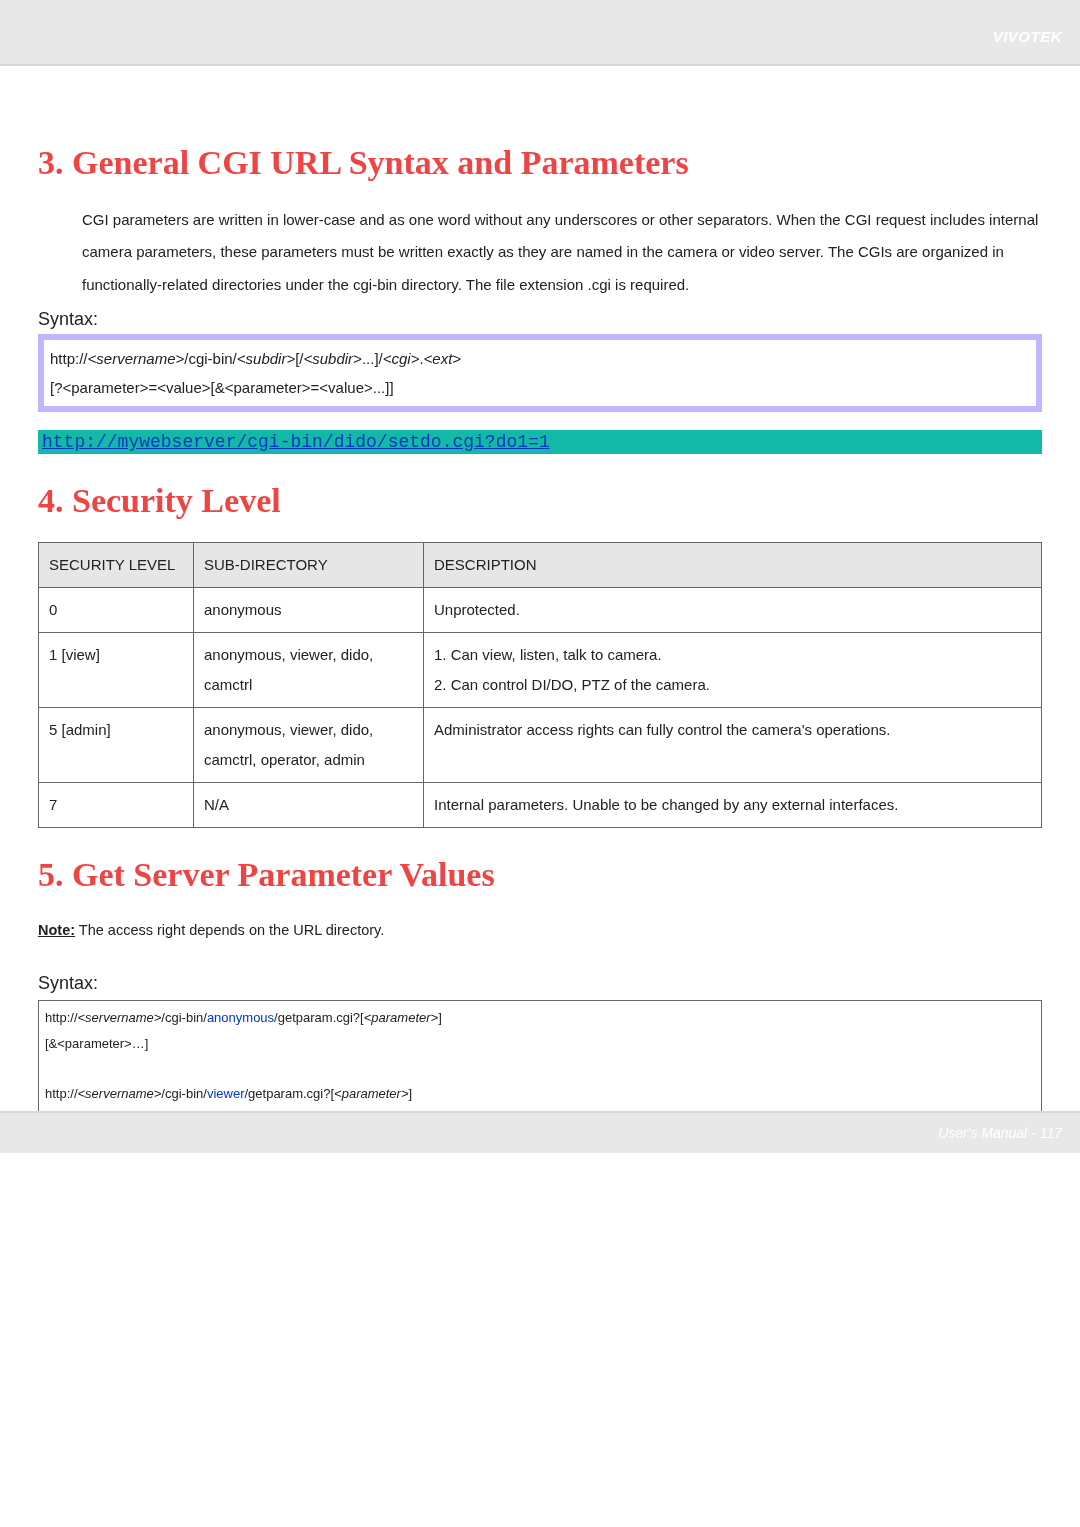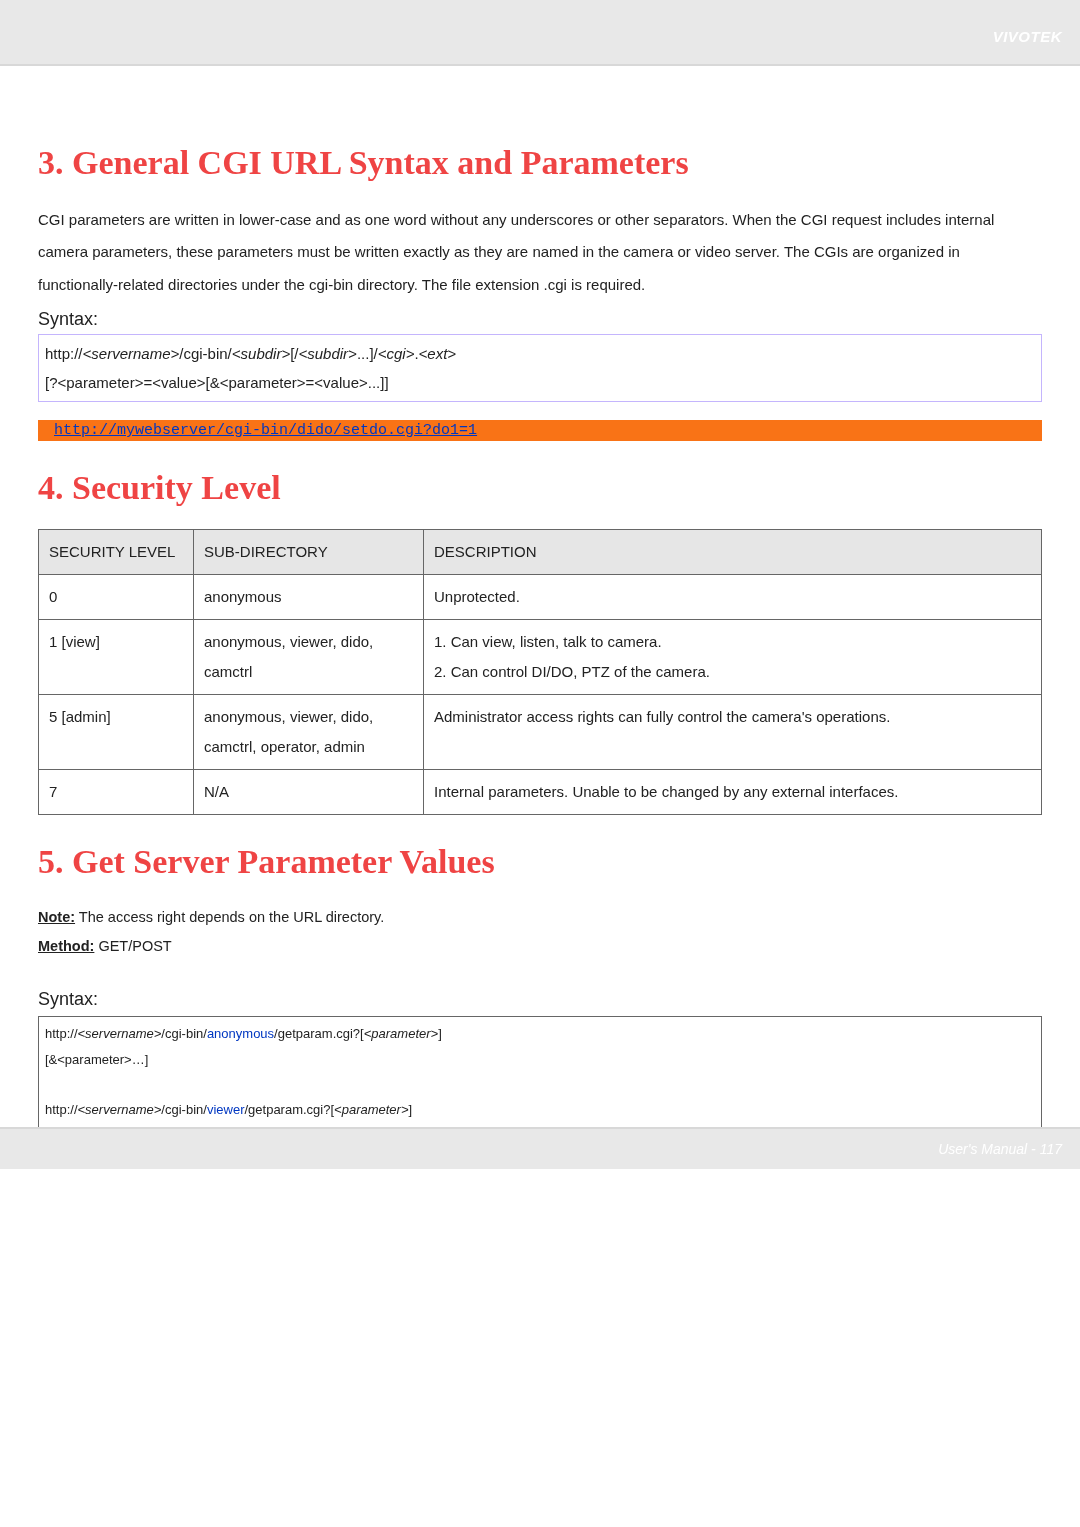--- a/index.html
+++ b/index.html
@@ -1,27 +1,27 @@
 <!DOCTYPE html>
 <html><head>
 <meta charset="utf-8">
 <style>
   * { box-sizing: border-box; margin: 0; padding: 0; }
   html, body { width: 1080px; background: #fff; font-family: Verdana, Geneva, sans-serif; color: #222; }
   .top-bar { height: 66px; background: #e8e8e8; border-bottom: 2px solid #d8d8d8; position: relative; }
   .brand { position: absolute; right: 18px; top: 28px; font-family: Verdana, Geneva, sans-serif; font-style: italic; font-weight: bold; color: #fff; font-size: 15px; letter-spacing: 0.5px; }
   .page { padding: 50px 38px 0 38px; }
   h2.section-title { font-family: "Times New Roman", Times, serif; font-weight: bold; font-size: 34px; margin: 28px 0 22px 0; color: #ef4444; }
-  p.body { font-size: 15px; line-height: 2.15; margin-bottom: 4px; }
+  p.body { font-size: 15px; line-height: 2.15; margin-bottom: 4px; margin-left: 44px; }
   .syntax-label { font-size: 18px; margin-top: 8px; margin-bottom: 4px; }
-  .code-box { border: 1px solid #c4b5fd; padding: 4px 6px; font-size: 15px; line-height: 1.95; margin-bottom: 18px; }
+  .code-box { border: 6px solid #c4b5fd; padding: 4px 6px; font-size: 15px; line-height: 1.95; margin-bottom: 18px; }
   .code-box .it { font-style: italic; }
   .example-line { font-size: 14.5px; margin-top: 14px; margin-bottom: 4px; }
   .example-line b { font-weight: bold; }
-  .example-url { background: #f97316; color: #0037c1; text-decoration: underline; font-family: "Courier New", monospace; font-size: 15px; padding: 2px 16px; display: block; }
+  .example-url { background: #14b8a6; color: #0037c1; text-decoration: underline; font-family: "Courier New", monospace; font-size: 18px; padding: 2px 4px; display: block; }
   table.sec { border-collapse: collapse; width: 100%; margin-top: 6px; margin-bottom: 18px; }
   table.sec th, table.sec td { border: 1px solid #666; padding: 7px 10px; font-size: 15px; text-align: left; vertical-align: top; line-height: 2.0; }
   table.sec th { background: #e6e6e6; font-weight: normal; }
   .col-a { width: 155px; }
   .col-b { width: 230px; }
   .note-block p { font-size: 14.5px; line-height: 2.0; }
   .note-block b { font-weight: bold; text-decoration: underline; }
   .syntax-box2 { border: 1px solid #666; border-bottom: none; padding: 4px 6px; font-size: 13px; line-height: 1.95; margin-top: 6px; }
   .syntax-box2 .it { font-style: italic; }
   .syntax-box2 .blue { color: #0037c1; }
@@ -80,21 +80,20 @@
         <td>7</td>
         <td>N/A</td>
         <td>Internal parameters. Unable to be changed by any external interfaces.</td>
       </tr>
     </tbody>
   </table>
 
   <h2 class="section-title">5. Get Server Parameter Values</h2>
   <div class="note-block">
     <p><b>Note:</b><span> The access right depends on the URL directory.</span></p>
-    <p><b>Method:</b><span> GET/POST</span></p>
   </div>
 
   <p class="syntax-label" style="margin-top:28px;">Syntax:</p>
   <div class="syntax-box2">
     <div>
       <span>http://</span><span class="it">&lt;servername&gt;</span><span>/cgi-bin/</span><span class="blue">anonymous</span><span>/getparam.cgi?[</span><span class="it">&lt;parameter&gt;</span><span>]</span>
     </div>
     <div>[&amp;&lt;parameter&gt;…]</div>
     <div>&nbsp;</div>
     <div>

